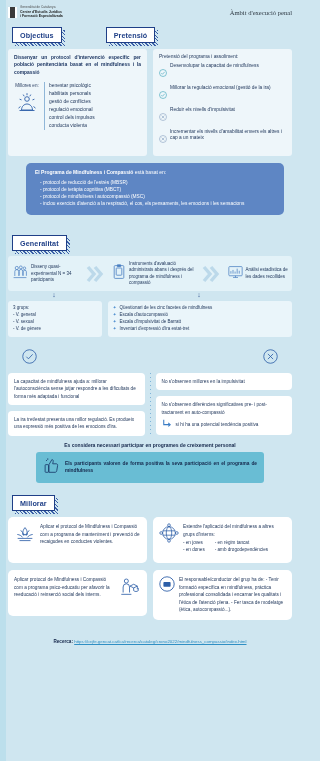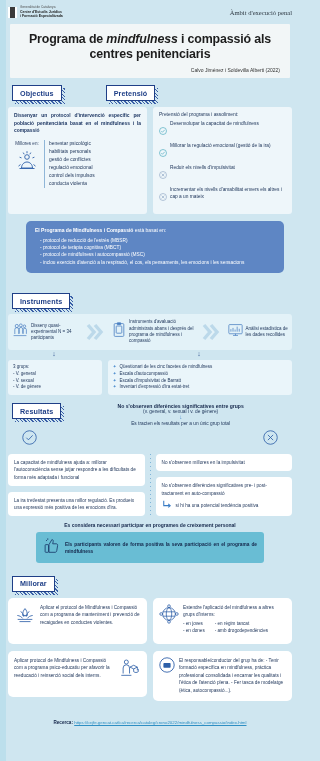--- a/index.html
+++ b/index.html
@@ -162,24 +162,20 @@
       <div class="logo-mark"></div>
       <div class="logo-txt">
         <div class="logo-l1">Generalitat de Catalunya</div>
         <div class="logo-l2">Centre d'Estudis Jurídics</div>
         <div class="logo-l3">i Formació Especialitzada</div>
       </div>
     </div>
     <div class="ambit">Àmbit d'execució penal</div>
   </div>
 
-  <div class="title-card">
-    <h1><span>Programa de </span><em>mindfulness</em><span> i compassió als centres penitenciaris</span></h1>
-    <div class="authors">Calvo Jiménez i Soldevilla Alberti (2022)</div>
-  </div>
 
   <div style="padding:7px 8px 8px 8px;">
     <div style="display:flex;gap:40px;">
       <div class="badge-wrap">
         <div class="badge-shadow"></div>
         <div class="badge">Objectius</div>
       </div>
       <div class="badge-wrap">
         <div class="badge-shadow"></div>
         <div class="badge">Pretensió</div>
@@ -268,21 +264,21 @@
         <li>- protocol de teràpia cognitiva (MBCT)</li>
         <li>- protocol de mindfulness i autocompassió (MSC)</li>
         <li>- inclou exercicis d'atenció a la respiració, el cos, els pensaments, les emocions i les sensacions</li>
       </ul>
     </div>
   </div>
 
   <div style="padding:9px 8px 0 8px;">
     <div class="badge-wrap">
       <div class="badge-shadow"></div>
-      <div class="badge">Instruments</div>
+      <div class="badge">Generalitat</div>
     </div>
 
     <div class="meth-flow">
       <div class="meth-step" style="width:33%;">
         <span>
           <svg width="16" height="16" viewBox="0 0 20 20">
               <g fill="none" stroke="#4a7fc1" stroke-width="0.9">
                 <circle cx="6" cy="5" r="2"></circle>
                 <circle cx="11" cy="4.2" r="1.8"></circle>
                 <circle cx="15.5" cy="5.3" r="1.6"></circle>
@@ -358,32 +354,20 @@
           </div>
         <div class="bullet-row">
             <span class="dot">✦</span>
             <div>Inventari d'expressió d'ira estat-tret</div>
           </div>
       </div>
     </div>
   </div>
 
   <div style="padding:8px 8px 0 8px;">
-    <div style="display:flex;align-items:flex-start;gap:8px;">
-      <div class="badge-wrap">
-        <div class="badge-shadow"></div>
-        <div class="badge">Resultats</div>
-      </div>
-      <div class="res-top" style="flex:1;">
-        <div class="l1">No s'observen diferències significatives entre grups</div>
-        <div class="l2">(v. general, v. sexual i v. de gènere)</div>
-        <div style="color:#4f8fd0;font-size:6px;line-height:1.1;">↓</div>
-        <div class="l3">Es tracten els resultats per a un únic grup total</div>
-      </div>
-    </div>
 
     <div class="res-icon-row" style="margin-top:4px;">
       <span>
         <svg width="15" height="15" viewBox="0 0 20 20">
             <circle cx="10" cy="10" r="9" fill="none" stroke="#2d5fa8" stroke-width="1.1"></circle>
             <path d="M5.8 10.3l2.8 2.8 5.6-6" fill="none" stroke="#2d5fa8" stroke-width="1.1"></path>
           </svg>
       </span>
       <span>
         <svg width="15" height="15" viewBox="0 0 20 20">

